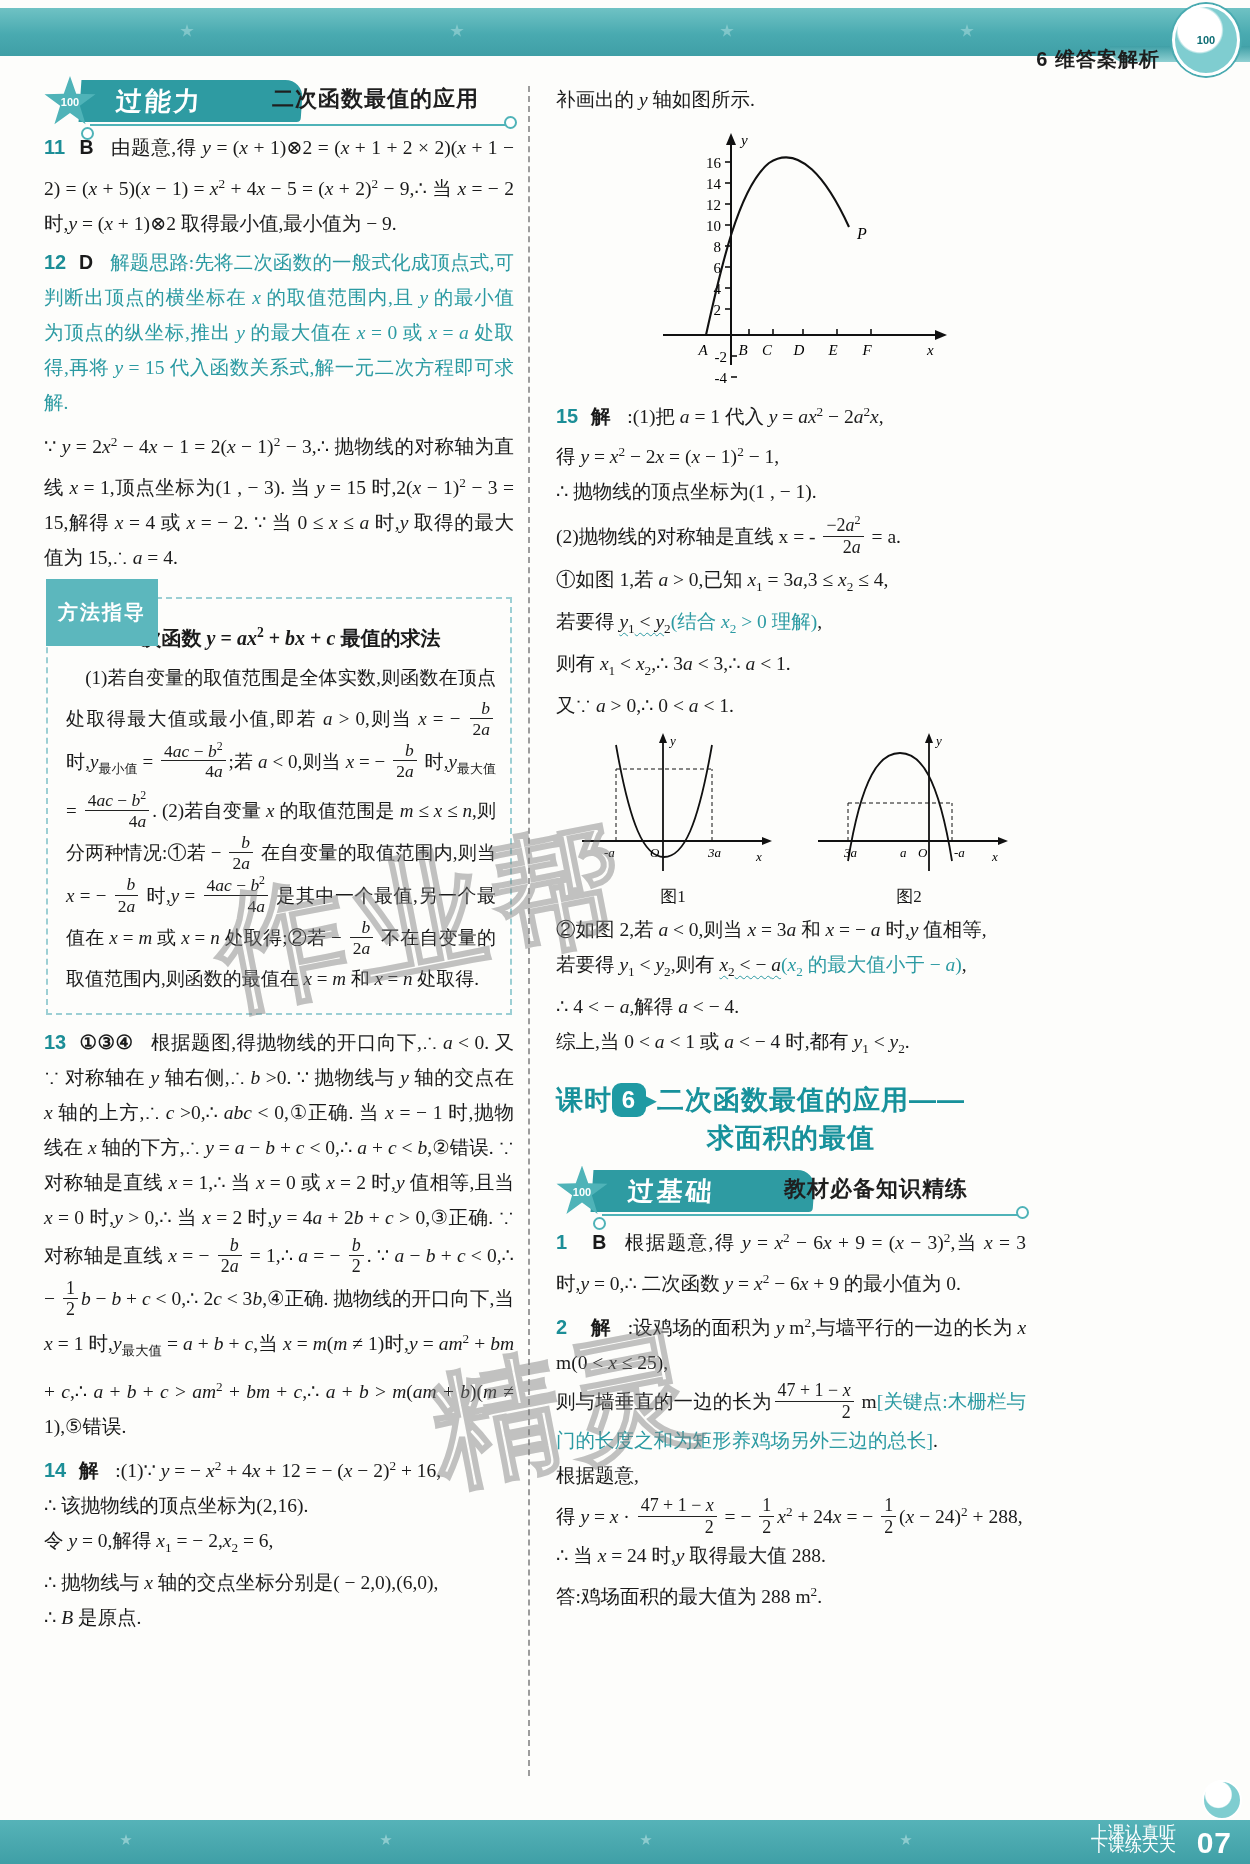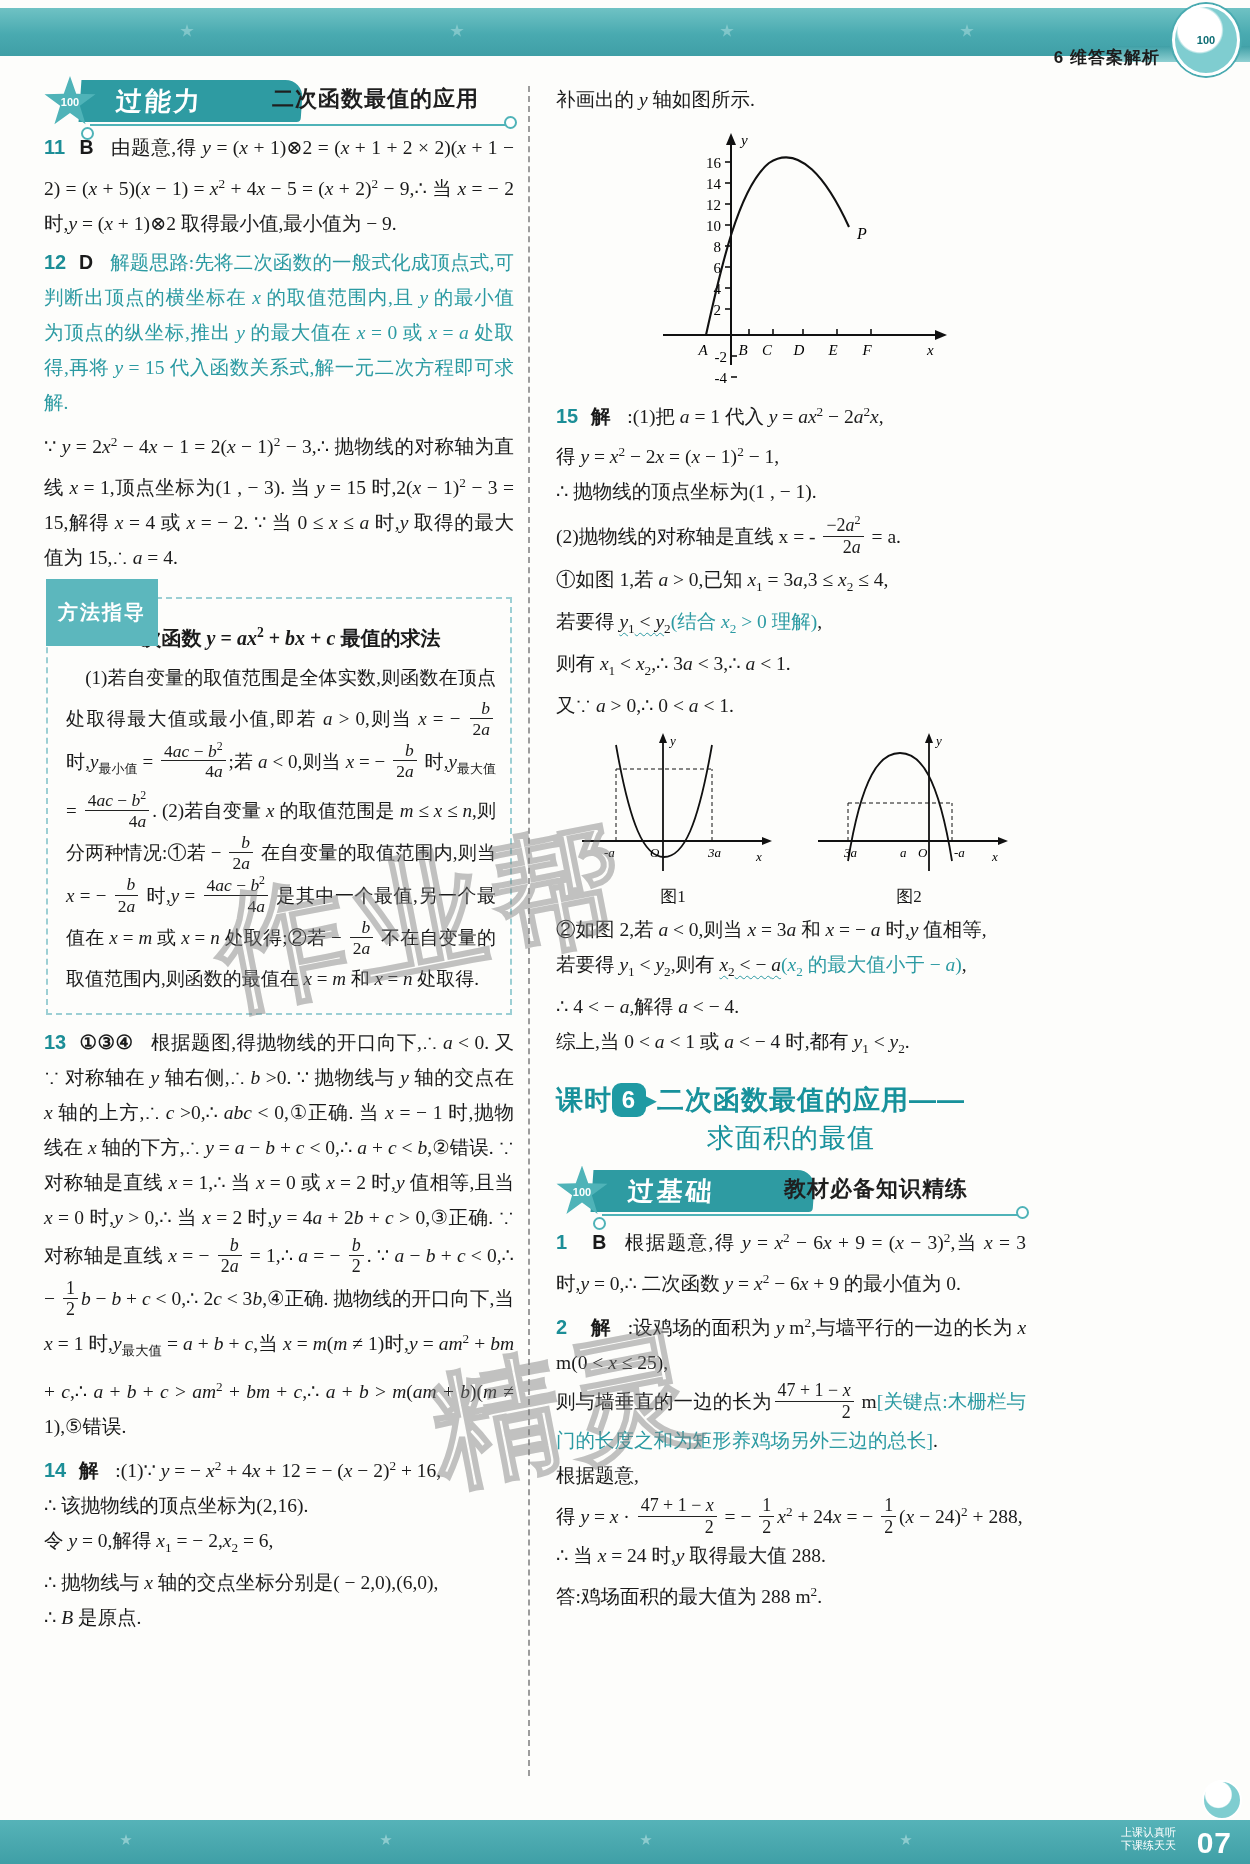--- a/index.html
+++ b/index.html
@@ -10,21 +10,21 @@
     color:#1a1a1a;
   }
   
   #top-banner{position:absolute;left:0;top:8px;width:1250px;height:48px;
     background:linear-gradient(180deg,#6fc2c4 0%,#49aab0 55%,#3f9fa6 100%);}
   #top-banner .star{position:absolute;top:16px;width:14px;height:14px;opacity:.45;
     background:#bfe6e6;
     clip-path:polygon(50% 0%,61% 35%,98% 35%,68% 57%,79% 91%,50% 70%,21% 91%,32% 57%,2% 35%,39% 35%);}
   #banner-curl{position:absolute;right:0;top:46px;width:140px;height:16px;
     background:linear-gradient(180deg,#3f9fa6,#8fd0d2);border-bottom-left-radius:14px;}
-  #page-head-title{position:absolute;right:90px;top:46px;font-size:17px;font-weight:bold;color:#1d1d1d;
+  #page-head-title{position:absolute;right:90px;top:46px;font-size:20px;font-weight:bold;color:#1d1d1d;
     font-family:"Liberation Sans",sans-serif;letter-spacing:1px;}
   #head-badge{position:absolute;right:10px;top:4px;width:62px;height:66px;border-radius:50%;
     background:radial-gradient(circle at 40% 35%,#ffffff 0 38%,#7fcdd0 42% 100%);
     border:3px solid #ffffff;box-shadow:0 0 0 2px #49aab0;
     display:flex;align-items:center;justify-content:center;}
   #head-badge span{font-size:11px;color:#0d6d74;font-weight:bold;font-family:"Liberation Sans",sans-serif;}
 
   
   .col{position:absolute;top:80px;width:470px;}
   #col-left{left:44px;}
@@ -74,21 +74,21 @@
   .method-title{text-align:center;font-weight:bold;font-size:20px;margin-bottom:6px;}
   .method-box p{margin:0;font-size:19px;line-height:40px;text-align:justify;}
 
   
   .lesson-head{margin:16px 0 6px 0;color:#17919b;}
   .lesson-line{font-size:27px;font-weight:bold;font-family:"Liberation Sans",sans-serif;letter-spacing:1px;
     display:flex;align-items:center;}
   .lesson-badge{display:inline-flex;width:34px;height:34px;background:#1f9aa3;color:#fff;border-radius:9px;
     align-items:center;justify-content:center;font-size:24px;}
   .lesson-arrow{color:#1f9aa3;font-size:20px;}
-  .lesson-line2{font-size:27px;font-weight:normal;font-family:"Liberation Sans",sans-serif;
+  .lesson-line2{font-size:27px;font-weight:bold;font-family:"Liberation Sans",sans-serif;
     text-align:center;margin-top:2px;letter-spacing:1px;}
 
   
   .fig-wrap{display:flex;justify-content:center;}
   .fig-pair{display:flex;gap:26px;justify-content:center;margin:6px 0 2px 0;}
   .fig-cap{text-align:center;font-size:17px;margin-top:2px;}
 
   
   .wm{position:absolute;font-family:"Liberation Sans",sans-serif;font-weight:bold;
     color:transparent;-webkit-text-stroke:2px rgba(120,120,120,.45);
@@ -96,21 +96,21 @@
   #wm1{left:215px;top:830px;font-size:130px;transform:rotate(-11deg);letter-spacing:10px;}
   #wm2{left:430px;top:1320px;font-size:130px;transform:rotate(-11deg);letter-spacing:10px;}
 
   
   #bottom-bar{position:absolute;left:0;bottom:0;width:1250px;height:44px;
     background:linear-gradient(180deg,#56b3b8,#3f9fa6);}
   #bottom-bar .star{position:absolute;top:14px;width:12px;height:12px;opacity:.5;background:#cdeded;
     clip-path:polygon(50% 0%,61% 35%,98% 35%,68% 57%,79% 91%,50% 70%,21% 91%,32% 57%,2% 35%,39% 35%);}
   #page-number{position:absolute;right:18px;bottom:4px;font-size:30px;font-weight:bold;color:#fff;
     font-family:"Liberation Sans",sans-serif;letter-spacing:1px;}
-  #foot-slogan{position:absolute;right:74px;bottom:12px;font-size:11px;color:#fff;line-height:13px;
+  #foot-slogan{position:absolute;right:74px;bottom:12px;font-size:17px;color:#fff;line-height:13px;
     text-align:center;font-family:"Liberation Sans",sans-serif;}
   #foot-badge{position:absolute;right:8px;bottom:44px;width:36px;height:36px;border-radius:50%;
     background:radial-gradient(circle at 40% 35%,#fff 0 40%,#7fcdd0 44% 100%);border:2px solid #fff;}
 </style>
 </head>
 <body>
 
 <div id="top-banner">
   <span class="star" style="left:180px"></span>
   <span class="star" style="left:450px"></span>

